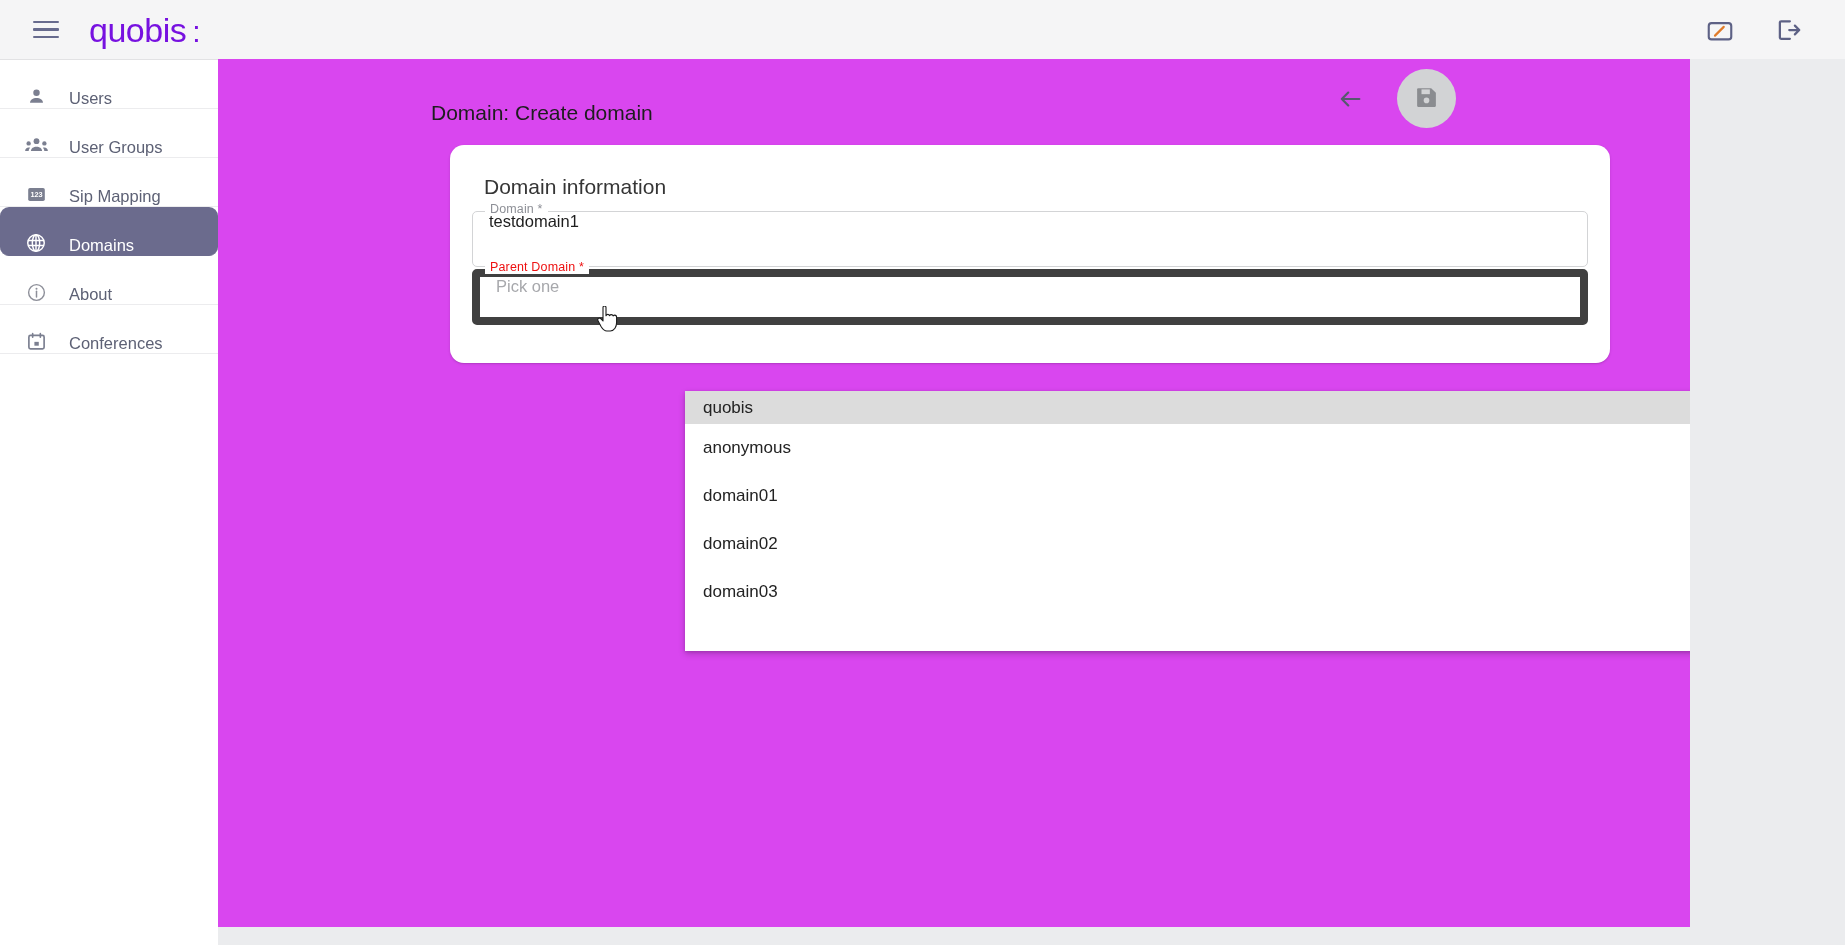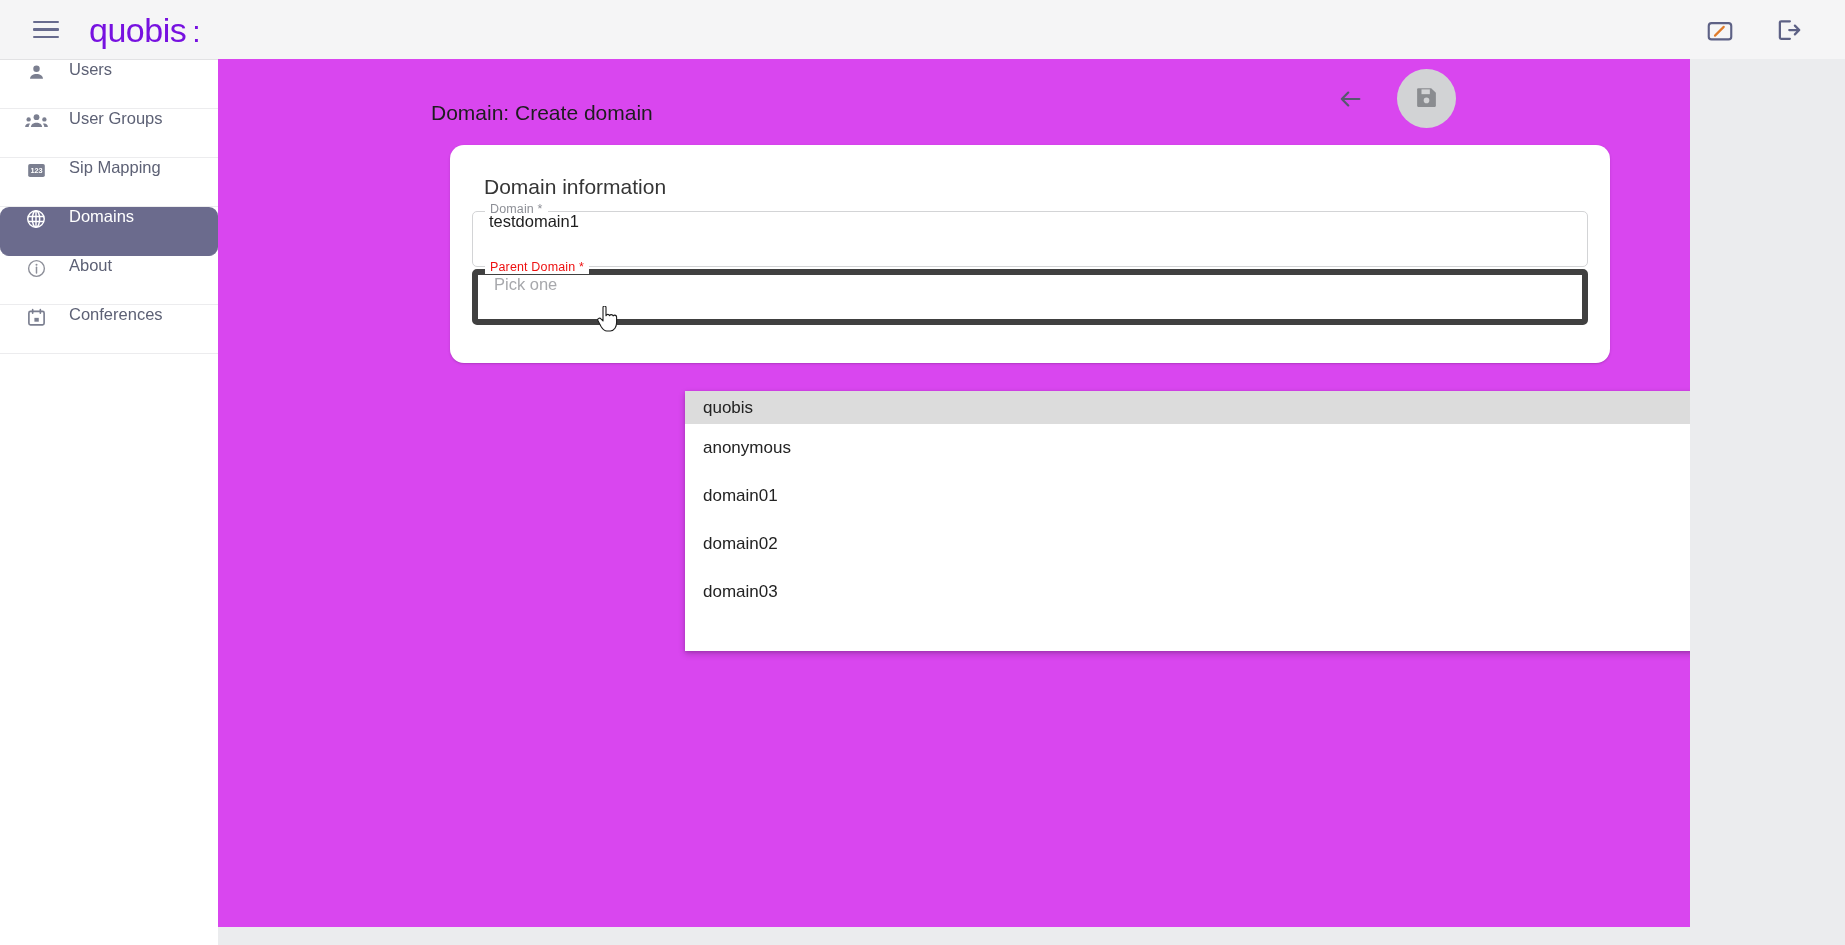--- a/index.html
+++ b/index.html
@@ -41,21 +41,21 @@
   
   .sidebar {
     position: absolute; top: 59px; left: 0; width: 218px; height: 886px;
     background: #ffffff;
     border-top: 1px solid #e2e2e4;
     z-index: 30;
   }
   .nav-item {
     position: relative;
     height: 49px;
-    display: flex; align-items: flex-start;
+    display: flex; align-items: flex-end;
     padding-left: 24px;
     border-bottom: 1px solid #ececee;
     color: #5d6175;
     font-size: 16.5px;
     cursor: pointer;
     background: #fff;
   }
   .nav-item .nav-icon {
     width: 24px; height: 24px; margin-right: 21px;
     display: flex; align-items: center; justify-content: center;
@@ -115,21 +115,21 @@
   
   .field { position: relative; margin-top: 2px; }
   .field-box {
     height: 56px;
     border: 1px solid #d3d4d6;
     border-radius: 5px;
     display: flex; align-items: flex-start;
     padding: 0 16px;
     background: #fff;
   }
-  .field.error .field-box { border: 6px solid #404040; }
+  .field.error .field-box { border: 8px solid #404040; }
   .field-label {
     position: absolute; top: -9px; left: 13px;
     background: #ffffff;
     padding: 0 5px;
     font-size: 12.5px;
     color: #8d8f96;
     letter-spacing: 0.15px;
   }
   .field.error .field-label { color: #ee1111; }
   .field-value {

